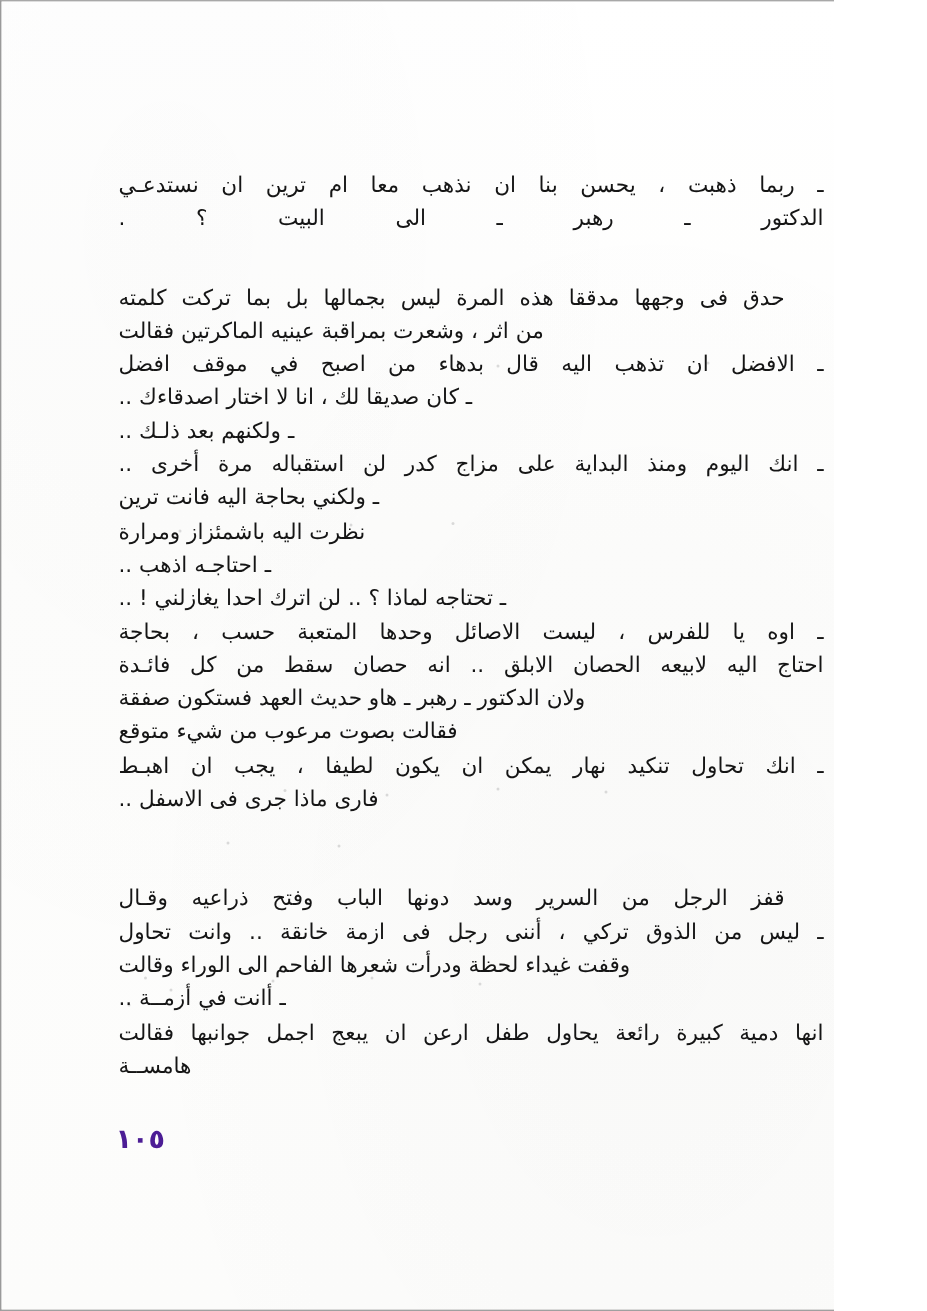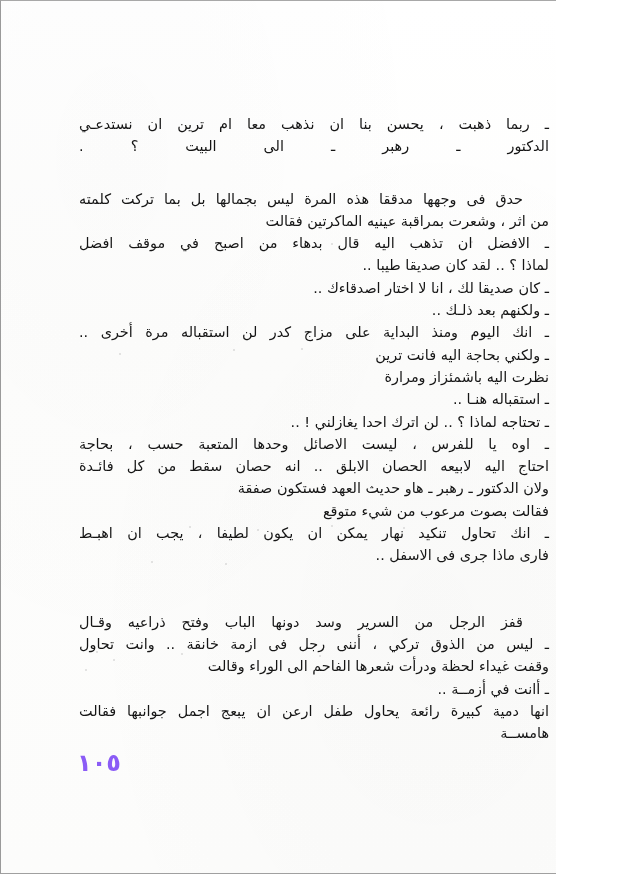--- a/index.html
+++ b/index.html
@@ -71,34 +71,34 @@
     font-size: 14.4px;
     line-height: 22.3px;
     white-space: nowrap;
     color: #151515;
     letter-spacing: 0.1px;
     font-weight: 400;
   }
 
   
   .ln-justify      { text-align: justify; text-align-last: justify; white-space: normal; }
-  .ln-center       { text-align: right; }
+  .ln-center       { text-align: left; }
   .ln-indent       { text-indent: 26px; text-align: justify; text-align-last: justify; white-space: normal; margin-top: 30px; }
 
   .gap-para { height: 14px; }
 
   
   .page-number {
     position: absolute;
     left: 76px;
     top: 748px;
     font-family: "DejaVu Sans", sans-serif;
-    font-size: 24px;
+    font-size: 18px;
     font-weight: 700;
-    color: #8b5cf6;
+    color: #4c1d95;
     letter-spacing: 1px;
     direction: rtl;
   }
 </style>
 </head>
 <body>
 
 <div class="scan-page">
 
   <div class="paper-tone"></div>
@@ -123,27 +123,26 @@
     <span class="speck" style="left:470px;top:240px;"></span>
   </div>
 
   <div class="text-block">
 
     <div class="line ln-justify">ـ ربما ذهبت ، يحسن بنا ان نذهب معا ام ترين ان نستدعـي</div>
     <div class="line ln-justify">الدكتور ـ رهبر ـ الى البيت ؟ .</div>
     <div class="line ln-indent">حدق فى وجهها مدققا هذه المرة ليس بجمالها بل بما تركت كلمته</div>
     <div class="line ln-center">من اثر ، وشعرت بمراقبة عينيه الماكرتين فقالت</div>
     <div class="line ln-justify">ـ الافضل ان تذهب اليه قال بدهاء من اصبح في موقف افضل</div>
-    <div class="line ln-center">لماذا ؟ .. لقد كان صديقا طيبا ..</div>
     <div class="line ln-center">ـ كان صديقا لك ، انا لا اختار اصدقاءك ..</div>
     <div class="line ln-center">ـ ولكنهم بعد ذلـك ..</div>
     <div class="line ln-justify">ـ انك اليوم ومنذ البداية على مزاج كدر لن استقباله مرة أخرى ..</div>
     <div class="line ln-center">ـ ولكني بحاجة اليه فانت ترين</div>
     <div class="line ln-center">نظرت اليه باشمئزاز ومرارة</div>
-    <div class="line ln-center">ـ استقباله هنـا ..</div>
+    <div class="line ln-center">ـ احتاجـه اذهب ..</div>
     <div class="line ln-center">ـ تحتاجه لماذا ؟ .. لن اترك احدا يغازلني ! ..</div>
     <div class="line ln-justify">ـ اوه يا للفرس ، ليست الاصائل وحدها المتعبة حسب ، بحاجة</div>
     <div class="line ln-justify">احتاج اليه لابيعه الحصان الابلق .. انه حصان سقط من كل فائـدة</div>
     <div class="line ln-center">ولان الدكتور ـ رهبر ـ هاو حديث العهد فستكون صفقة</div>
     <div class="line ln-center">فقالت بصوت مرعوب من شيء متوقع</div>
     <div class="line ln-justify">ـ انك تحاول تنكيد نهار يمكن ان يكون لطيفا ، يجب ان اهبـط</div>
     <div class="line ln-center">فارى ماذا جرى فى الاسفل ..</div>
 
     <div class="gap-para"></div>
 

